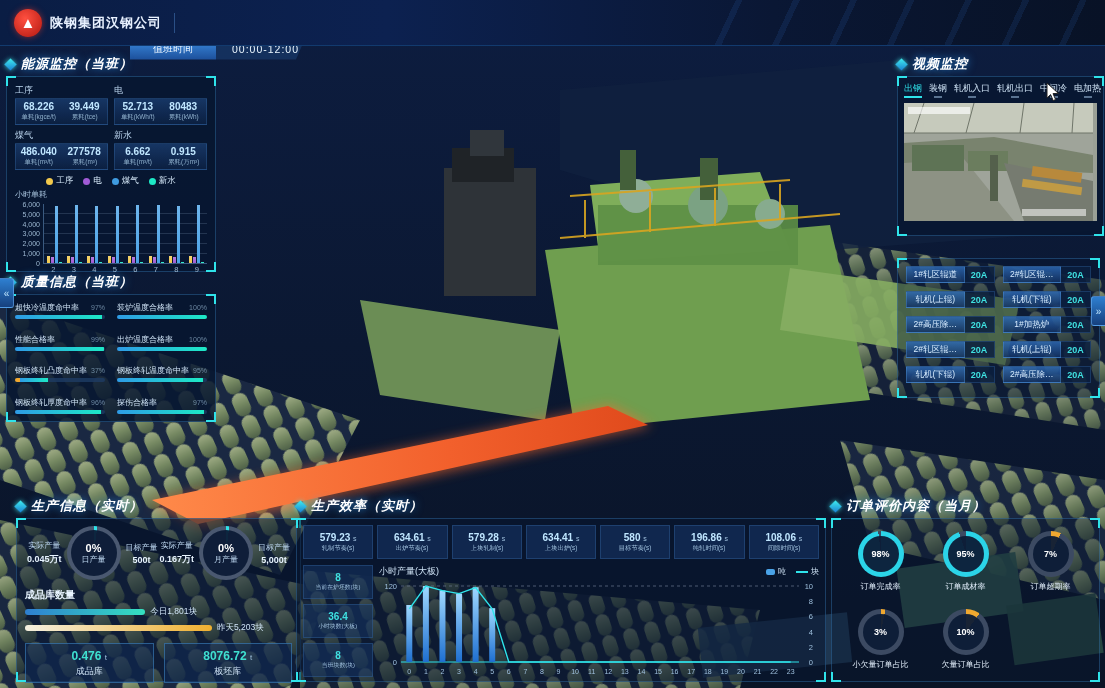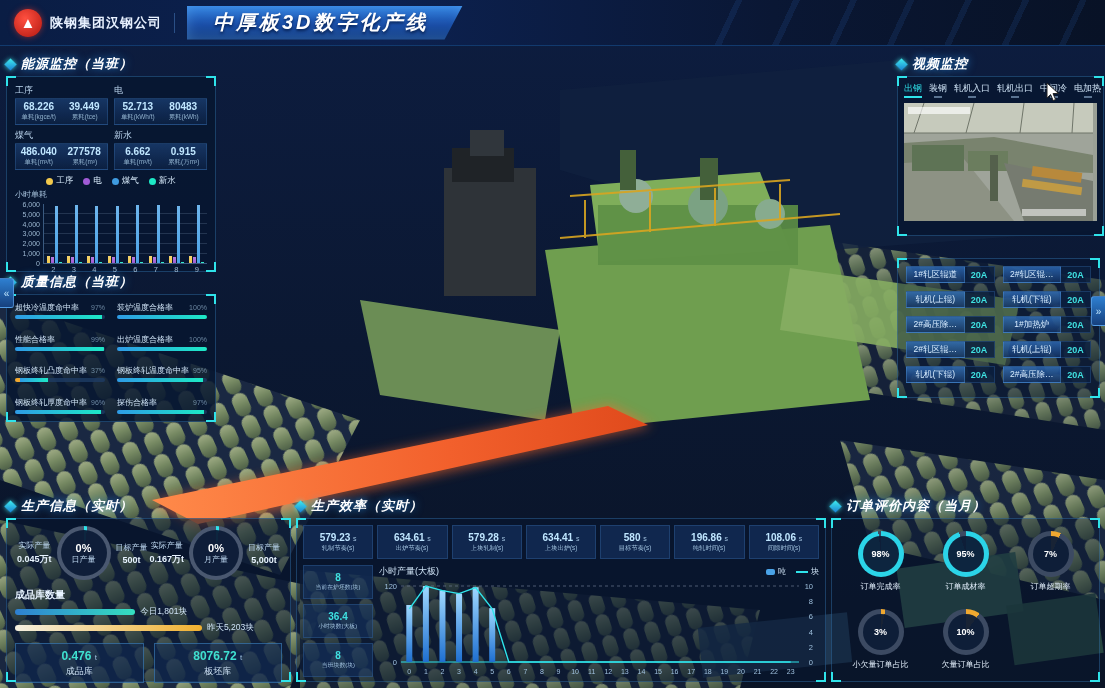--- a/index.html
+++ b/index.html
@@ -126,21 +126,21 @@
   #devices .frame{height:140px;background:rgba(7,22,48,.45);}
   #devices-grid{display:grid;grid-template-columns:1fr 1fr;gap:8px 8px;}
   .d-item{display:flex;height:17px;}
   .d-name{flex:1;display:flex;align-items:center;justify-content:center;font-size:8.5px;color:#d7ecff;
     background:linear-gradient(180deg,rgba(45,105,180,.85),rgba(18,50,100,.85));border:1px solid rgba(90,160,230,.35);
     white-space:nowrap;overflow:hidden;}
   .d-val{width:30px;display:flex;align-items:center;justify-content:center;font-size:9px;font-weight:bold;color:#3fe0e0;
     background:rgba(10,30,62,.85);border:1px solid rgba(60,120,190,.3);border-left:0;}
 
   
-  #production{left:6px;top:496px;width:285px;}
+  #production{left:16px;top:496px;width:285px;}
   #production .frame{height:164px;}
   #gauges{display:flex;justify-content:space-between;padding:0 2px;}
   .gauge-cluster{display:flex;align-items:center;gap:5px;}
   .g-side{text-align:center;}
   .g-side .l{font-size:8px;color:#bcd6ef;}
   .g-side .v{font-size:9px;font-weight:bold;color:#e8f4ff;margin-top:2px;}
   .donut{position:relative;border-radius:50%;}
   .donut .hole{position:absolute;border-radius:50%;background:rgba(12,27,54,.95);
     display:flex;flex-direction:column;align-items:center;justify-content:center;}
   .donut .pv{font-weight:bold;color:#fff;}
@@ -270,23 +270,20 @@
   </svg>
 
   <div id="topbar">
     <div class="logo-wrap">
       <div class="logo-badge">
           <span>▲</span>
         </div>
       <div class="company-name">陕钢集团汉钢公司</div>
     </div>
     <div class="hdr-divider"></div>
-    <div class="title-banner">
-      <div class="main-title">中厚板3D数字化产线</div>
-    </div>
   </div>
 
   <div class="panel" id="energy">
     <div class="panel-title">
       <span class="diamond"></span>
       <span class="t">能源监控（当班）</span>
     </div>
     <div class="frame">
       <div id="energy-groups">
           <div class="e-group">
@@ -533,20 +530,24 @@
             <span class="st-dot" id="dot-stop" style="background: rgb(138, 147, 166);"></span>
             <span>停机</span>
           </span>
       </div>
     </div>
     <div class="st-div"></div>
     <div class="st-right">
       <div class="st-row">
         <span class="lbl">当前班组</span>
         <span class="val">甲</span>
+      </div>
+      <div class="st-row">
+        <span class="lbl">值班时间</span>
+        <span class="val">00:00-12:00</span>
       </div>
     </div>
   </div>
 
   <div class="panel" id="video">
     <div class="panel-title">
       <span class="diamond"></span>
       <span class="t">视频监控</span>
     </div>
     <div class="frame">

